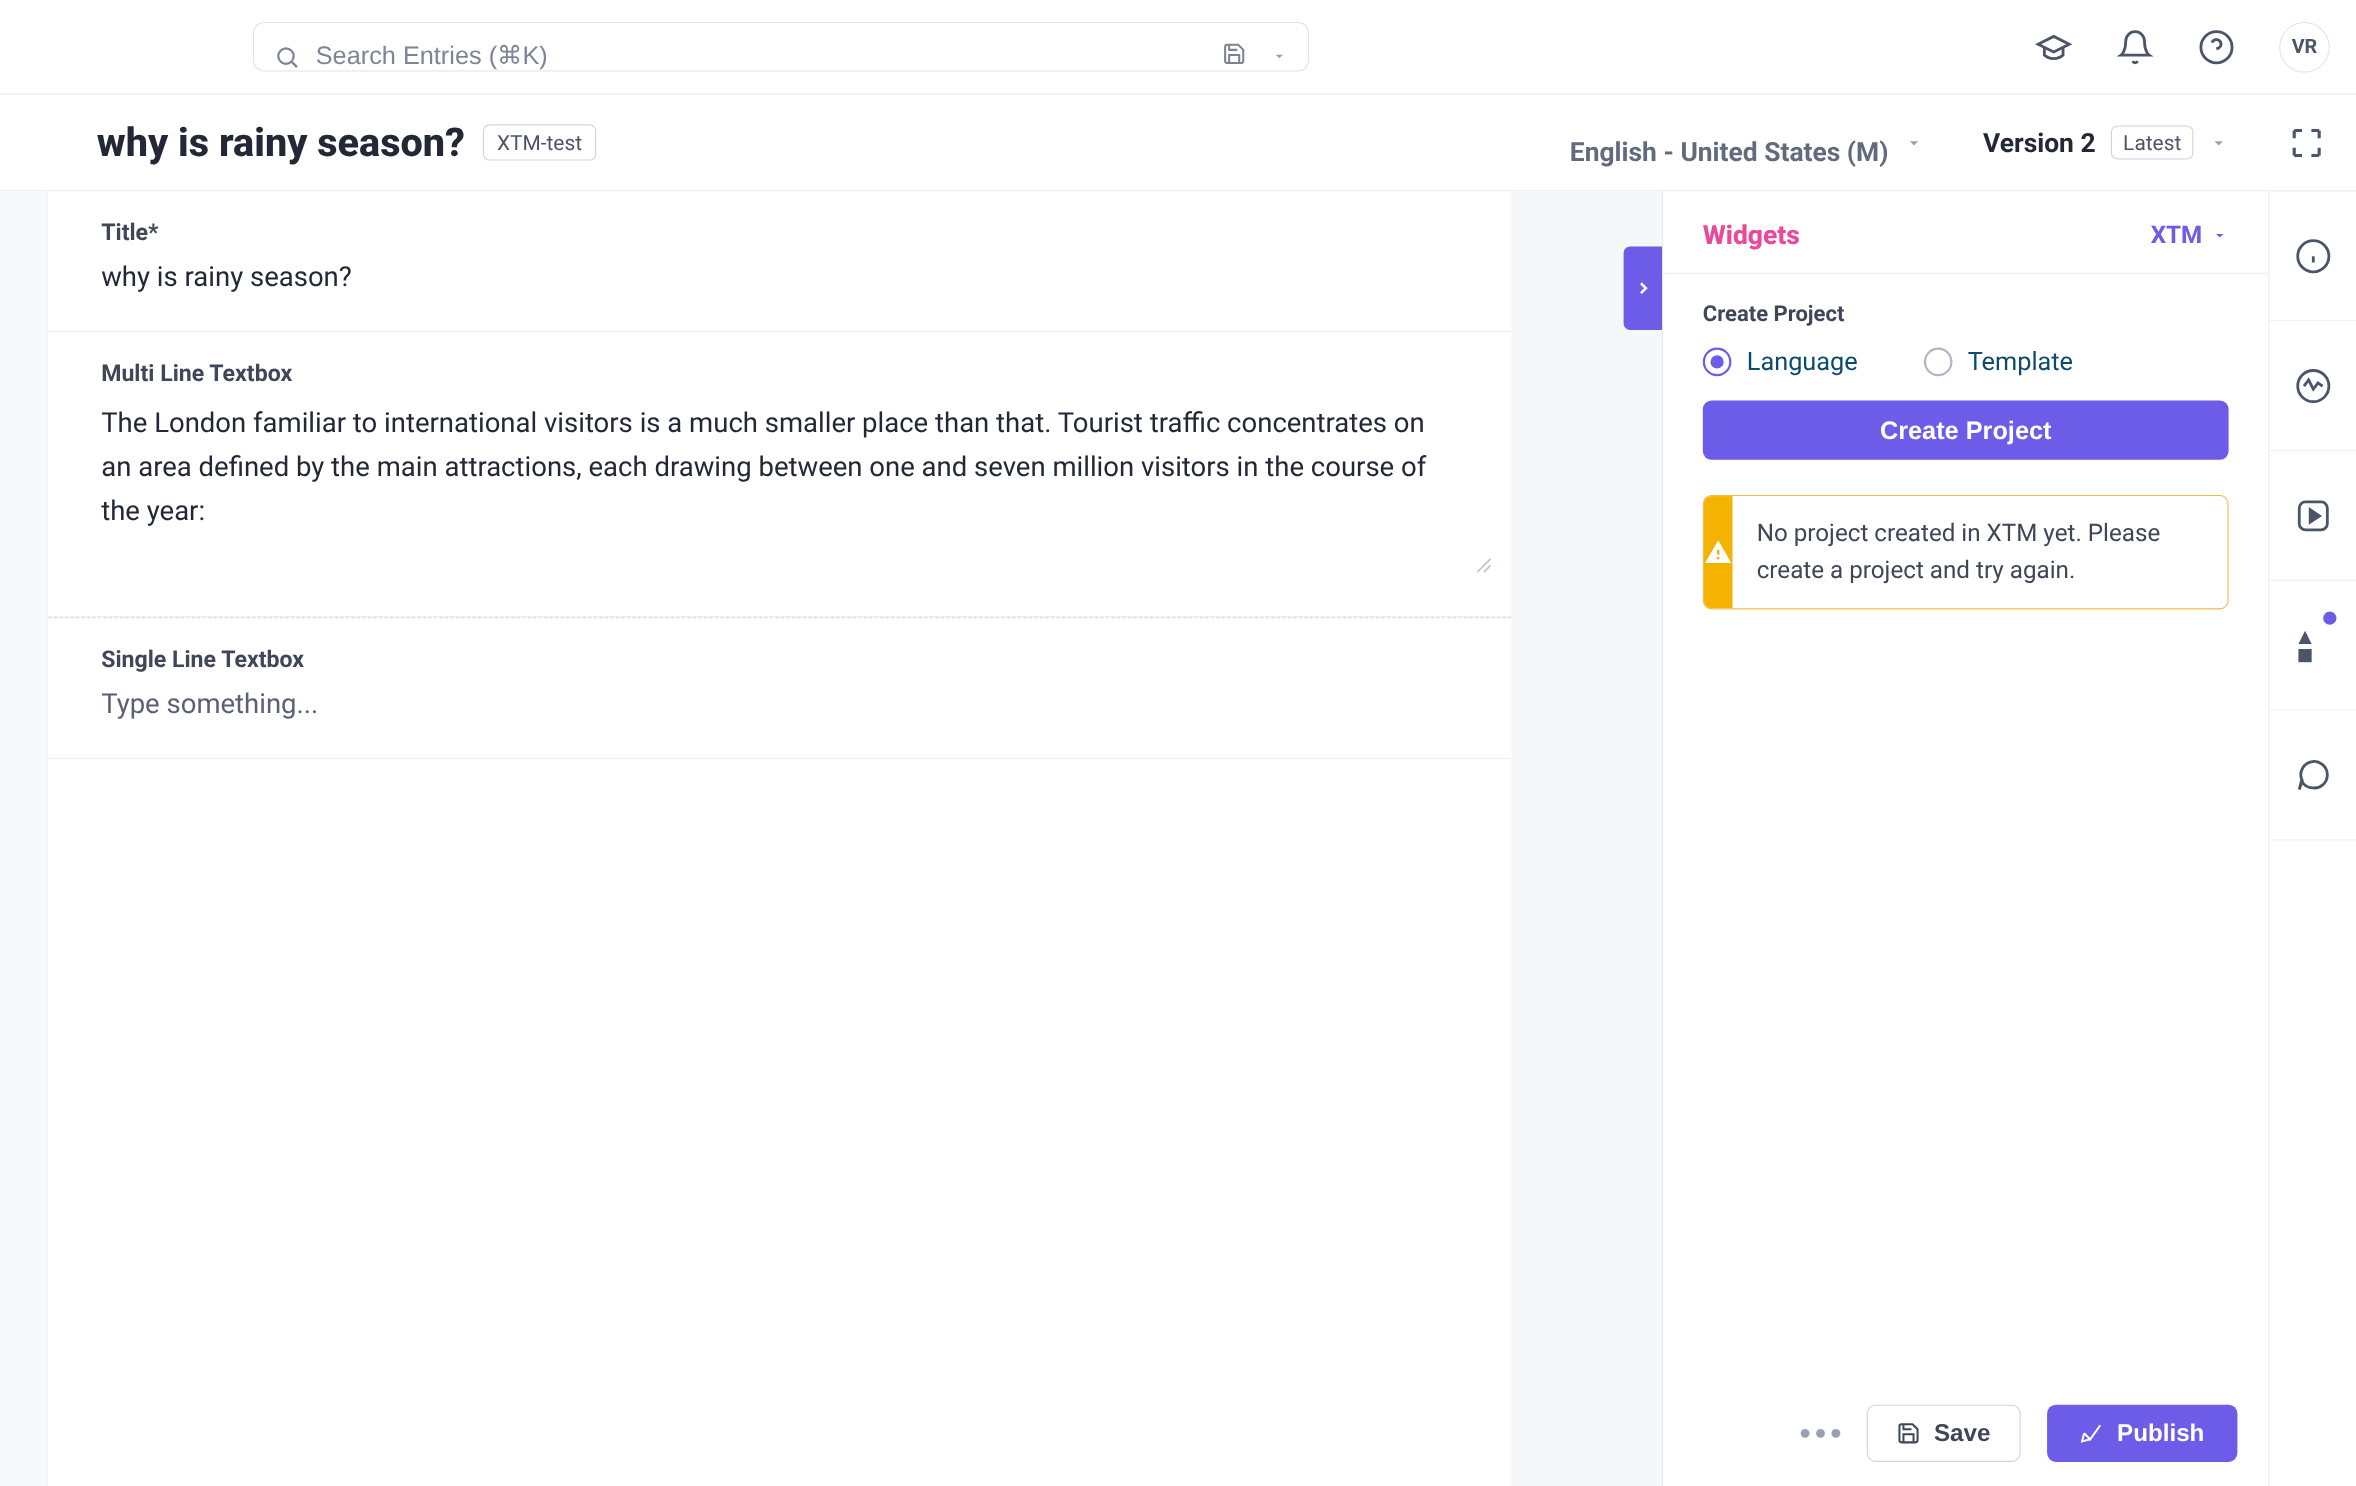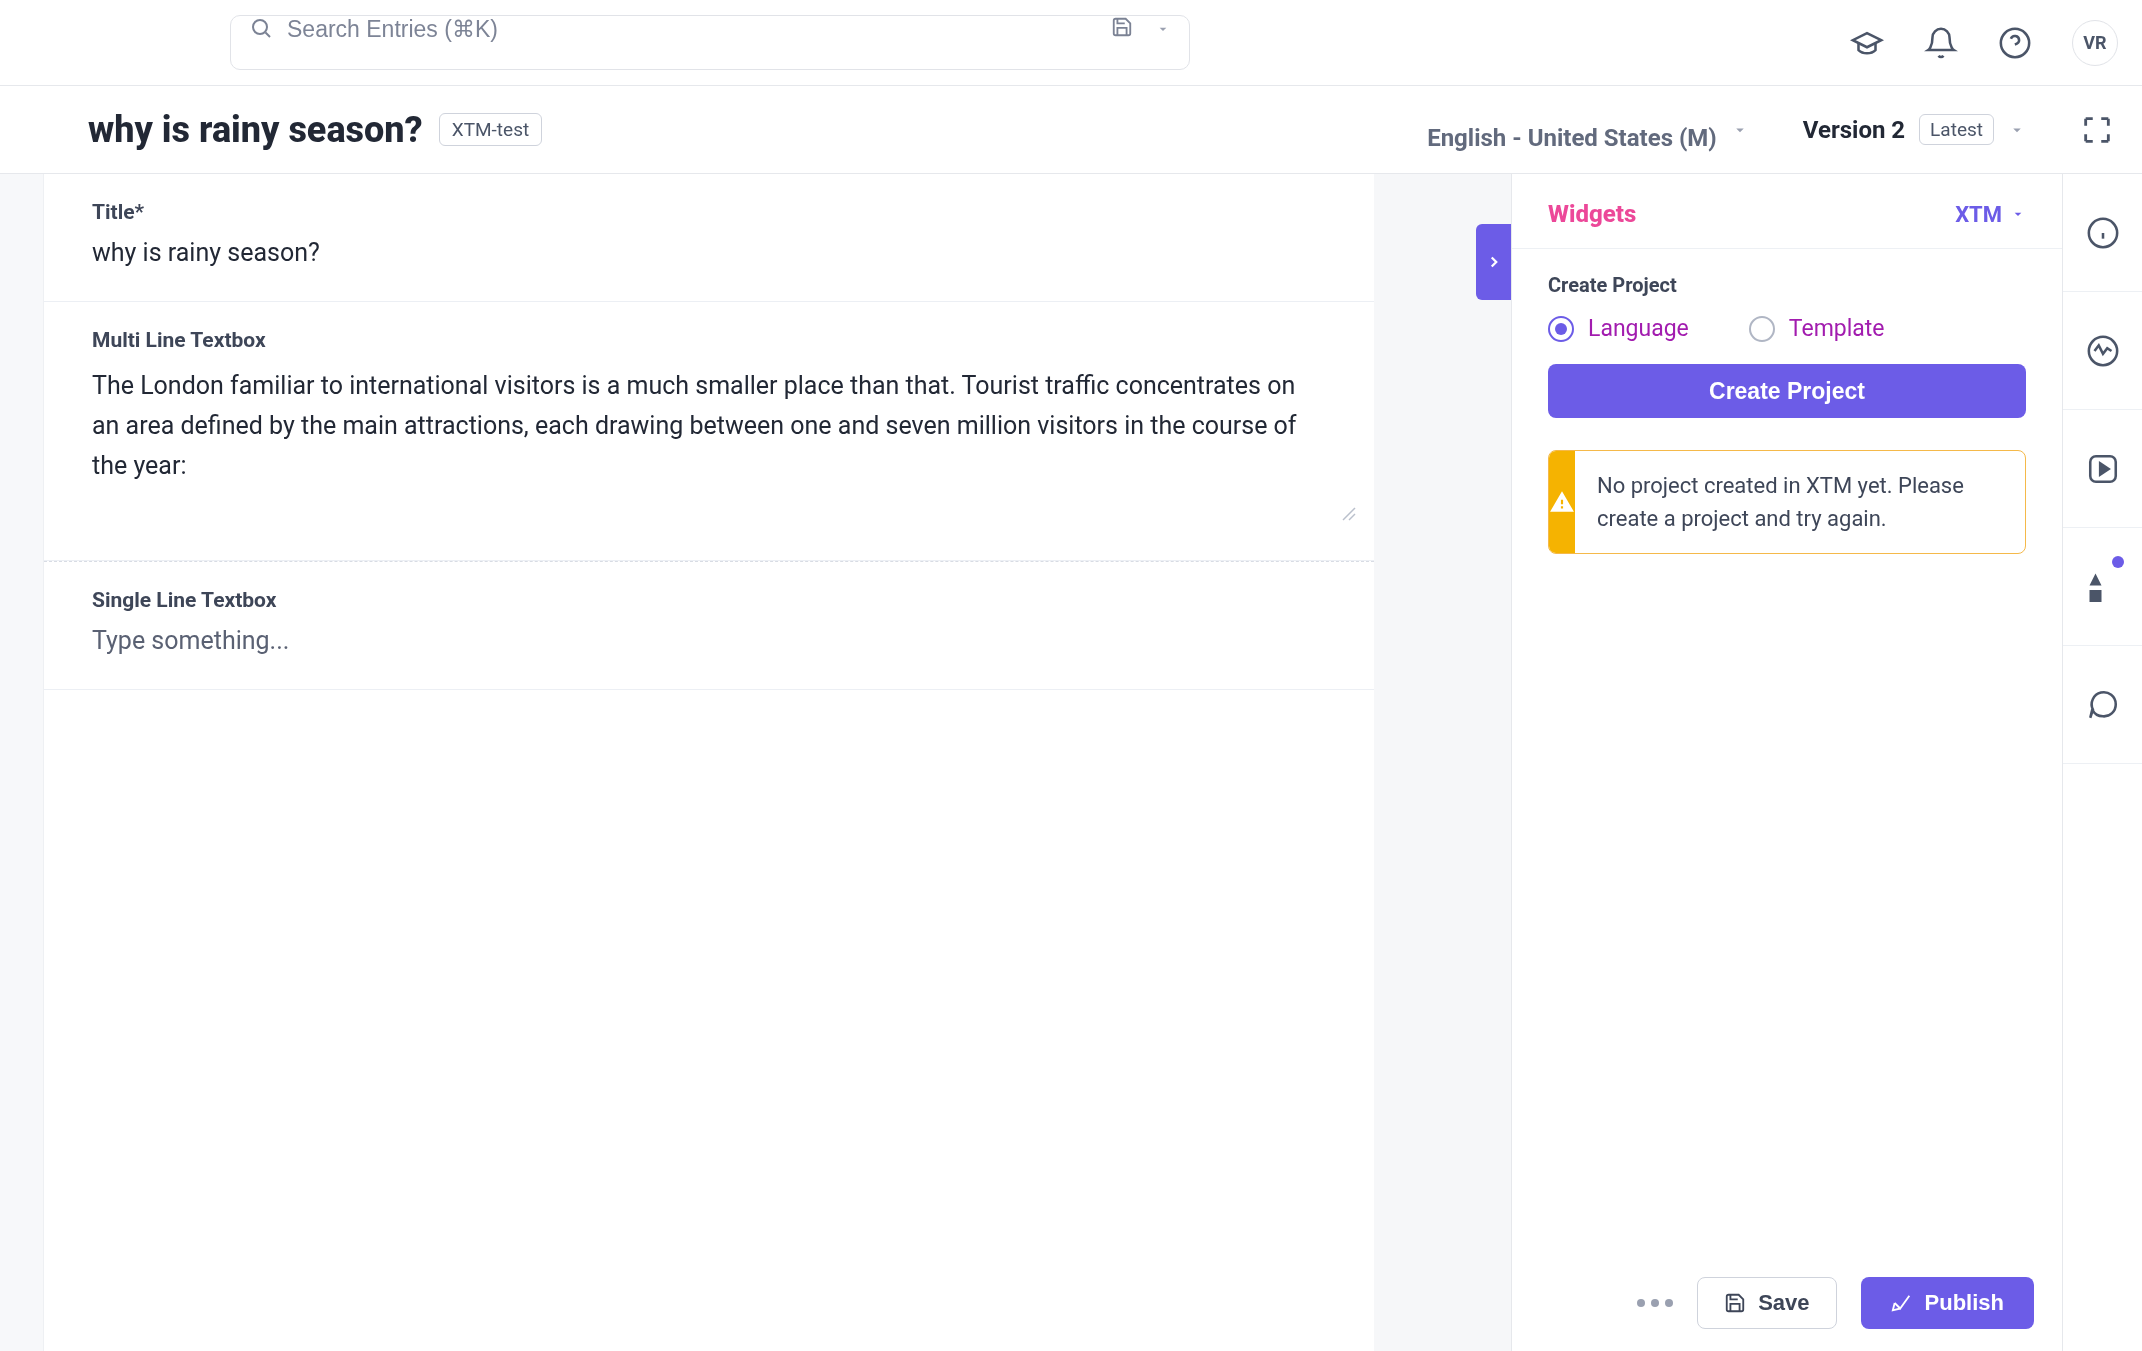--- a/index.html
+++ b/index.html
@@ -15,23 +15,23 @@
 
 .topbar {
   display: flex;
   align-items: center;
   height: 86px;
   border-bottom: 1px solid #e6e8ec;
   padding: 0 24px 0 230px;
 }
 .search-wrap {
   display: flex;
-  align-items: flex-start;
+  align-items: flex-end;
   width: 960px;
-  height: 55px;
+  height: 45px;
   border: 1px solid #e1e3e8;
   border-radius: 10px;
   padding: 0 18px;
   color: #8e95a6;
 }
 .search-wrap .search-ic { flex: 0 0 auto; margin-right: 14px; color:#7b8294; display:flex; }
 .search-wrap input {
   flex: 1;
   border: none;
   outline: none;
@@ -129,21 +129,21 @@
 .wp-body { padding:0 36px; }
 .wp-section-title { font-size:20px; font-weight:700; color:#3e4658; margin-bottom:18px; }
 .radio-row { display:flex; gap:60px; margin-bottom:22px; }
 .radio-opt { display:flex; align-items:center; gap:14px; cursor:pointer; }
 .radio-circle {
   width:26px; height:26px; border-radius:50%;
   border:2px solid #b0b6c4; display:flex; align-items:center; justify-content:center;
 }
 .radio-circle.sel { border-color:#6c5ce7; }
 .radio-dot { width:12px; height:12px; border-radius:50%; background:#6c5ce7; }
-.radio-label { font-size:23px; color:#a21caf; }
+.radio-label { font-size:23px; color:#0c4a6e; }
 
 .chip-row { display:flex; align-items:center; gap:28px; margin-bottom:28px; }
 .chip {
   background:#eceff7; border-radius:6px; padding:8px 14px;
   display:flex; align-items:center; gap:12px;
   font-size:20px; color:#3e4658;
 }
 .chip .x { color:#6b7283; cursor:pointer; font-size:18px; }
 .chevron-dd { color:#6c5ce7; cursor:pointer; display:flex; }
 

